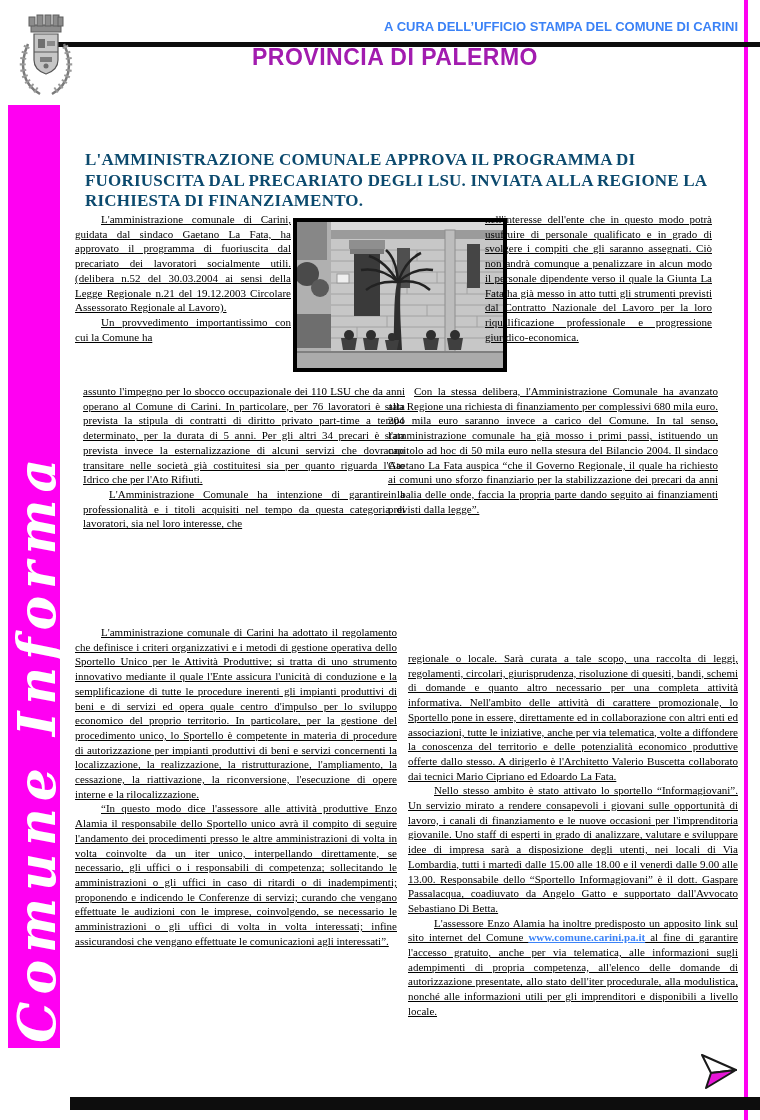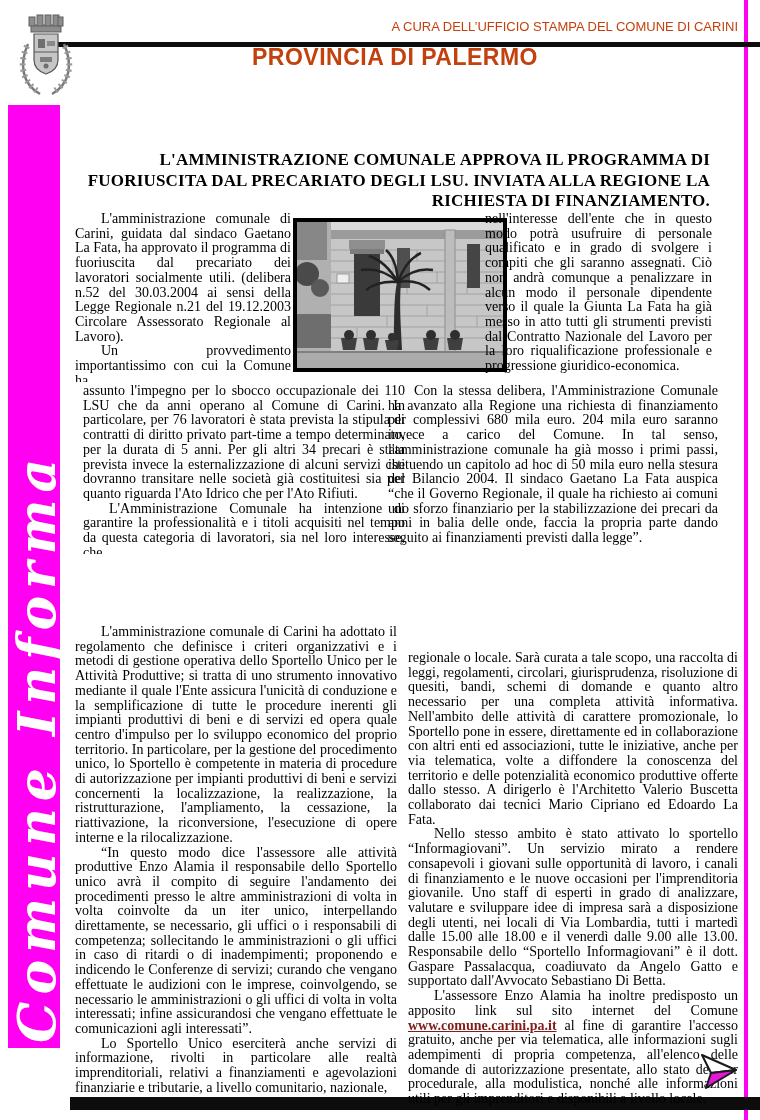--- a/index.html
+++ b/index.html
@@ -5,56 +5,56 @@
   html,body{margin:0;padding:0;background:#ffffff;}
   #page{position:relative;width:760px;height:1120px;background:#ffffff;overflow:hidden;
         font-family:"Liberation Serif",serif;color:#000;}
 
   
   .vline{position:absolute;left:744px;top:0;width:4px;height:1120px;background:#ff00f2;}
   .rule-top{position:absolute;left:48px;top:42px;width:712px;height:5px;background:#0d0d0d;}
   .rule-bottom{position:absolute;left:70px;top:1097px;width:690px;height:13px;background:#0d0d0d;}
 
   .banner{position:absolute;top:19px;left:300px;width:438px;text-align:right;
-          font-family:"Liberation Sans",sans-serif;font-weight:normal;font-size:13px;letter-spacing:0px;color:#c2410c;}
+          font-family:"Liberation Sans",sans-serif;font-weight:bold;font-size:13px;letter-spacing:0px;color:#3b82f6;}
 
   .crest{position:absolute;left:14px;top:12px;width:64px;height:94px;}
 
   .masthead{position:absolute;left:80px;top:44px;width:630px;text-align:center;}
   .city-title{font-family:"Liberation Serif",serif;font-style:italic;font-weight:bold;
               font-variant:small-caps;font-size:50px;line-height:50px;letter-spacing:4px;color:#f506dc;}
   .province{font-family:"Liberation Sans",sans-serif;font-weight:bold;font-size:23px;line-height:26px;
-            letter-spacing:0.5px;color:#c2410c;margin-top:0px;}
+            letter-spacing:0.5px;color:#a21caf;margin-top:0px;}
 
   
   .strip{position:absolute;left:8px;top:105px;width:52px;height:943px;background:#ff00f2;}
   .strip-label{position:absolute;left:2px;top:938px;width:715px;height:52px;
                transform:rotate(-90deg);transform-origin:0 0;
                font-family:"DejaVu Serif",serif;font-style:italic;font-weight:bold;
                font-size:52px;line-height:54px;letter-spacing:7px;color:#ffffff;white-space:nowrap;}
 
-  .headline{position:absolute;left:85px;width:625px;text-align:right;color:#000000;
+  .headline{position:absolute;left:85px;width:625px;text-align:left;color:#0c4a6e;
             font-weight:bold;font-size:17px;line-height:20.5px;letter-spacing:0.2px;}
   .h1{top:150px;}
   .h2{top:557px;}
 
-  .body-text{position:absolute;font-size:14px;line-height:14.7px;text-align:justify;color:#000;}
+  .body-text{position:absolute;font-size:11px;line-height:14.7px;text-align:justify;color:#000;text-decoration:underline;}
   .body-text p{margin:0;}
   .body-text p.indent{text-indent:26px;}
   .a1-lt{left:75px;top:212px;width:216px;height:170px;overflow:hidden;}
   .a1-rt{left:485px;top:212px;width:227px;height:172px;overflow:hidden;}
   .a1-lb{left:83px;top:384px;width:322px;height:170px;overflow:hidden;}
   .a1-rb{left:388px;top:384px;width:330px;height:170px;overflow:hidden;}
   .a2-l{left:75px;top:625px;width:322px;height:470px;overflow:hidden;}
   .a2-r{left:408px;top:651px;width:330px;height:470px;overflow:hidden;}
 
   .photo{position:absolute;left:293px;top:218px;width:206px;height:146px;border:4px solid #000;background:#d9d9d9;}
   .photo svg{display:block;width:100%;height:100%;}
 
-  .site-link{font-weight:bold;text-decoration:underline;color:#7f1d1d;}
+  .site-link{font-weight:bold;text-decoration:underline;color:#3b82f6;}
 
   .arrow{position:absolute;left:699px;top:1051px;width:40px;height:40px;}
 </style>
 </head>
 <body>
 
 <div id="page">
 
   <div class="vline"></div>
   <div class="rule-top"></div>
@@ -183,21 +183,20 @@
   </div>
 
   <div class="body-text a1-rb">
     <p class="indent">Con la stessa delibera, l'Amministrazione Comunale ha avanzato alla Regione una richiesta di finanziamento per complessivi 680 mila euro. 204 mila euro saranno invece a carico del Comune. In tal senso, l'amministrazione comunale ha già mosso i primi passi, istituendo un capitolo ad hoc di 50 mila euro nella stesura del Bilancio 2004. Il sindaco Gaetano La Fata auspica “che il Governo Regionale, il quale ha richiesto ai comuni uno sforzo finanziario per la stabilizzazione dei precari da anni in balia delle onde, faccia la propria parte dando seguito ai finanziamenti previsti dalla legge”.</p>
   </div>
 
 
   <div class="body-text a2-l">
     <p class="indent">L'amministrazione comunale di Carini ha adottato il regolamento che definisce i criteri organizzativi e i metodi di gestione operativa dello Sportello Unico per le Attività Produttive; si tratta di uno strumento innovativo mediante il quale l'Ente assicura l'unicità di conduzione e la semplificazione di tutte le procedure inerenti gli impianti produttivi di beni e di servizi ed opera quale centro d'impulso per lo sviluppo economico del proprio territorio. In particolare, per la gestione del procedimento unico, lo Sportello è competente in materia di procedure di autorizzazione per impianti produttivi di beni e servizi concernenti la localizzazione, la realizzazione, la ristrutturazione, l'ampliamento, la cessazione, la riattivazione, la riconversione, l'esecuzione di opere interne e la rilocalizzazione.</p>
     <p class="indent">“In questo modo dice l'assessore alle attività produttive Enzo Alamia il responsabile dello Sportello unico avrà il compito di seguire l'andamento dei procedimenti presso le altre amministrazioni di volta in volta coinvolte da un iter unico, interpellando direttamente, se necessario, gli uffici o i responsabili di competenza; sollecitando le amministrazioni o gli uffici in caso di ritardi o di inadempimenti; proponendo e indicendo le Conferenze di servizi; curando che vengano effettuate le audizioni con le imprese, coinvolgendo, se necessario le amministrazioni o gli uffici di volta in volta interessati; infine assicurandosi che vengano effettuate le comunicazioni agli interessati”.</p>
-    <p class="indent">Lo Sportello Unico eserciterà anche servizi di informazione, rivolti in particolare alle realtà imprenditoriali, relativi a finanziamenti e agevolazioni finanziarie e tributarie, a livello comunitario, nazionale,</p>
   </div>
 
   <div class="body-text a2-r">
     <p>regionale o locale. Sarà curata a tale scopo, una raccolta di leggi, regolamenti, circolari, giurisprudenza, risoluzione di quesiti, bandi, schemi di domande e quanto altro necessario per una completa attività informativa. Nell'ambito delle attività di carattere promozionale, lo Sportello pone in essere, direttamente ed in collaborazione con altri enti ed associazioni, tutte le iniziative, anche per via telematica, volte a diffondere la conoscenza del territorio e delle potenzialità economico produttive offerte dallo stesso. A dirigerlo è l'Architetto Valerio Buscetta collaborato dai tecnici Mario Cipriano ed Edoardo La Fata.</p>
     <p class="indent">Nello stesso ambito è stato attivato lo sportello “Informagiovani”. Un servizio mirato a rendere consapevoli i giovani sulle opportunità di lavoro, i canali di finanziamento e le nuove occasioni per l'imprenditoria giovanile. Uno staff di esperti in grado di analizzare, valutare e sviluppare idee di impresa sarà a disposizione degli utenti, nei locali di Via Lombardia, tutti i martedì dalle 15.00 alle 18.00 e il venerdì dalle 9.00 alle 13.00. Responsabile dello “Sportello Informagiovani” è il dott. Gaspare Passalacqua, coadiuvato da Angelo Gatto e supportato dall'Avvocato Sebastiano Di Betta.</p>
     <p class="indent"><span>L'assessore Enzo Alamia ha inoltre predisposto un apposito link sul sito internet del Comune </span><span class="site-link">www.comune.carini.pa.it</span><span> al fine di garantire l'accesso gratuito, anche per via telematica, alle informazioni sugli adempimenti di propria competenza, all'elenco delle domande di autorizzazione presentate, allo stato dell'iter procedurale, alla modulistica, nonché alle informazioni utili per gli imprenditori e disponibili a livello locale.</span></p>
   </div>
 
   <div class="arrow">
     <svg viewBox="0 0 40 40" width="40" height="40">

